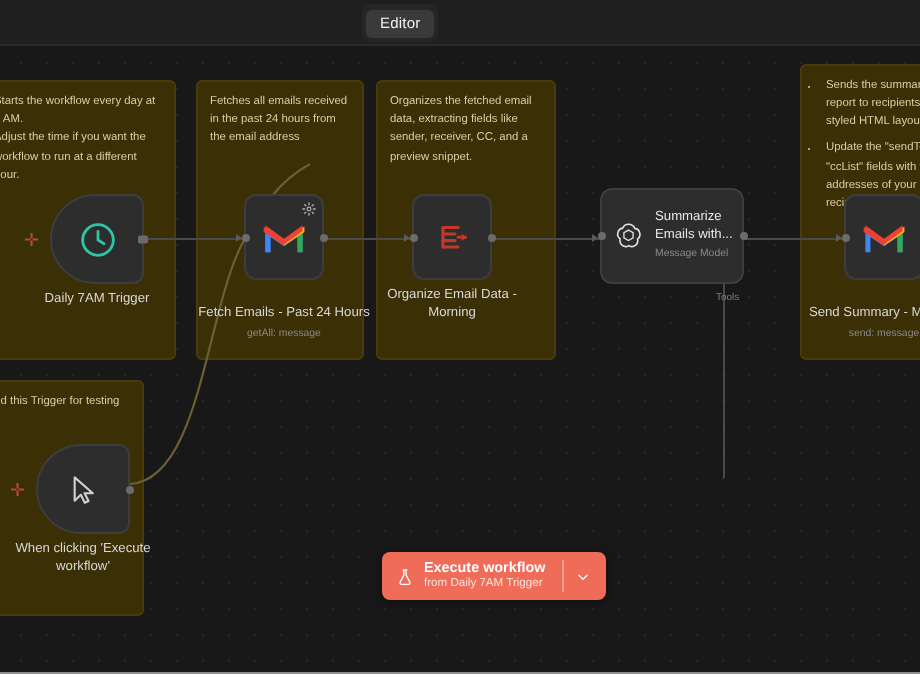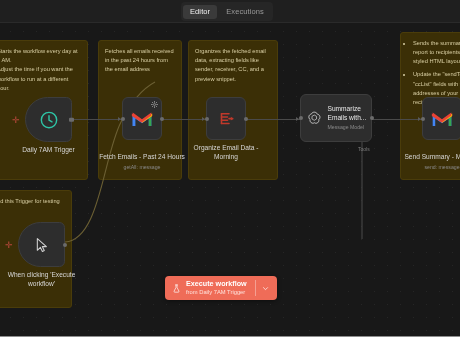--- a/index.html
+++ b/index.html
@@ -233,21 +233,20 @@
   }
 </style>
 </head>
 <body>
 
 <div id="app">
 
   <div class="topbar">
     <div class="tabs">
       <div class="tab active">Editor</div>
-      <div class="tab">Executions</div>
     </div>
   </div>
 
   <div class="canvas">
 
     <div class="sticky" style="left:-10px; top:18px; width:98px; height:140px;">
       <div class="sticky-text">Starts the workflow every day at 7 AM.
 Adjust the time if you want the workflow to run at a different hour.</div>
     </div>
 
@@ -378,21 +377,21 @@
 
     <div class="node trigger-shape" style="left:18px; top:200px; width:47px; height:45px;">
       <span class="plus-stub" style="left:-14px; top:18px;">✛</span>
       <svg width="16" height="18" viewBox="0 0 24 24">
         <path d="M5 2.5 L5 20 L9.6 15.6 L12.6 21.6 L15.4 20.2 L12.4 14.4 L18.6 14.4 Z" fill="none" stroke="#d0d0d0" stroke-width="1.6" stroke-linejoin="round"></path>
       </svg>
       <span class="port out"></span>
       <div class="node-label">When clicking 'Execute workflow'</div>
     </div>
 
-    <div class="exec-btn" style="left:165px; top:254px; width:105px;">
+    <div class="exec-btn" style="left:191px; top:254px; width:105px;">
       <svg class="exec-flask" viewBox="0 0 24 24">
         <path d="M9.5 2.5 L14.5 2.5 M10.5 2.5 L10.5 9.5 L5.5 19 C4.8 20.4 5.8 21.8 7.3 21.8 L16.7 21.8 C18.2 21.8 19.2 20.4 18.5 19 L13.5 9.5 L13.5 2.5" fill="none" stroke="#ffffff" stroke-width="1.8" stroke-linecap="round" stroke-linejoin="round"></path>
       </svg>
       <div class="exec-texts">
         <span class="exec-main">Execute workflow</span>
         <span class="exec-sub">from Daily 7AM Trigger</span>
       </div>
       <div class="exec-divider"></div>
       <svg class="exec-chev" viewBox="0 0 24 24">
         <path d="M5 9 L12 16 L19 9" fill="none" stroke="#ffffff" stroke-width="2.4" stroke-linecap="round" stroke-linejoin="round"></path>

